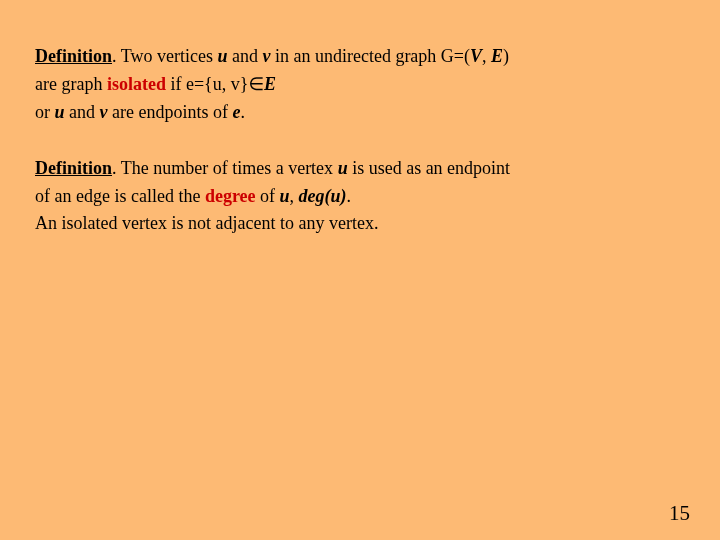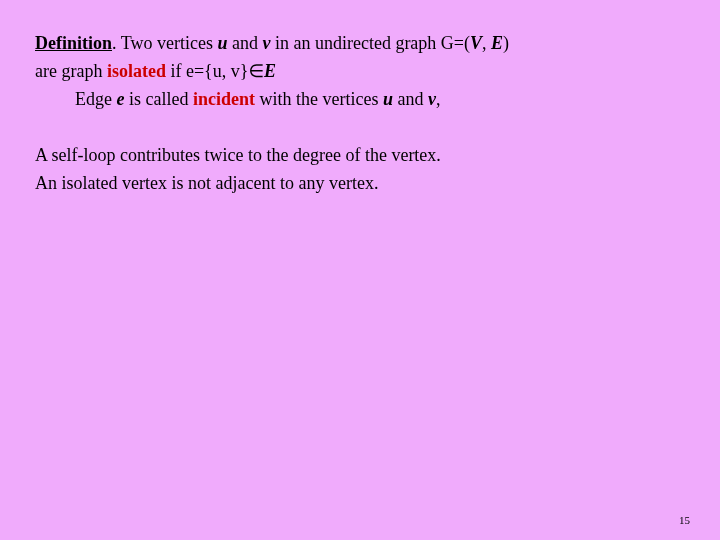--- a/index.html
+++ b/index.html
@@ -14,22 +14,22 @@
       background: #ffffff;
       font-family: 'Times New Roman', Times, serif;
       font-size: 18px;
       color: #000000;
       overflow: hidden;
     }
 
     .slide {
       width: 720px;
       height: 540px;
-      background: #f0abfc;
-      padding: 30px 35px 20px 35px;
+      background: #fdba74;
+      padding: 43px 35px 20px 35px;
       position: relative;
       display: flex;
       flex-direction: column;
       gap: 0;
     }
 
     .definition-block {
       margin-bottom: 28px;
     }
 
@@ -55,44 +55,47 @@
     }
 
     .indent {
       margin-left: 40px;
     }
 
     .page-number {
       position: absolute;
       bottom: 14px;
       right: 30px;
-      font-size: 11px;
+      font-size: 21px;
       color: #000;
     }
   </style>
 </head>
 <body>
 
 <div class="slide">
 
   <div class="definition-block">
     <div class="line">
       <span class="underline bold">Definition</span><span>. Two vertices </span><span class="italic bold">u</span><span> and </span><span class="italic bold">v</span><span> in an undirected graph G=(</span><span class="italic bold">V</span><span>, </span><span class="italic bold">E</span><span>)</span>
     </div>
     <div class="line">
       <span>are graph </span><span class="red bold">isolated</span><span> if e={u, v}</span><span>∈</span><span class="italic bold">E</span>
     </div>
-    <div class="line indent">
-      <span>Edge </span><span class="italic bold">e</span><span> is called </span><span class="red bold">incident</span><span> with the vertices </span><span class="italic bold">u</span><span> and </span><span class="italic bold">v</span><span>,</span>
+    <div class="line">
+      <span>or </span><span class="italic bold">u</span><span> and </span><span class="italic bold">v</span><span> are endpoints of </span><span class="italic bold">e</span><span>.</span>
     </div>
   </div>
 
   <div class="definition-block">
     <div class="line">
-      <span>A self-loop contributes twice to the degree of the vertex.</span>
+      <span class="underline bold">Definition</span><span>. The number of times a vertex </span><span class="italic bold">u</span><span> is used as an endpoint</span>
+    </div>
+    <div class="line">
+      <span>of an edge is called the </span><span class="red bold">degree</span><span> of </span><span class="italic bold">u</span><span>, </span><span class="italic bold">deg</span><span class="italic bold">(u)</span><span>.</span>
     </div>
     <div class="line">
       <span>An isolated vertex is not adjacent to any vertex.</span>
     </div>
   </div>
 
   <div class="page-number">15</div>
 
 </div>
 

